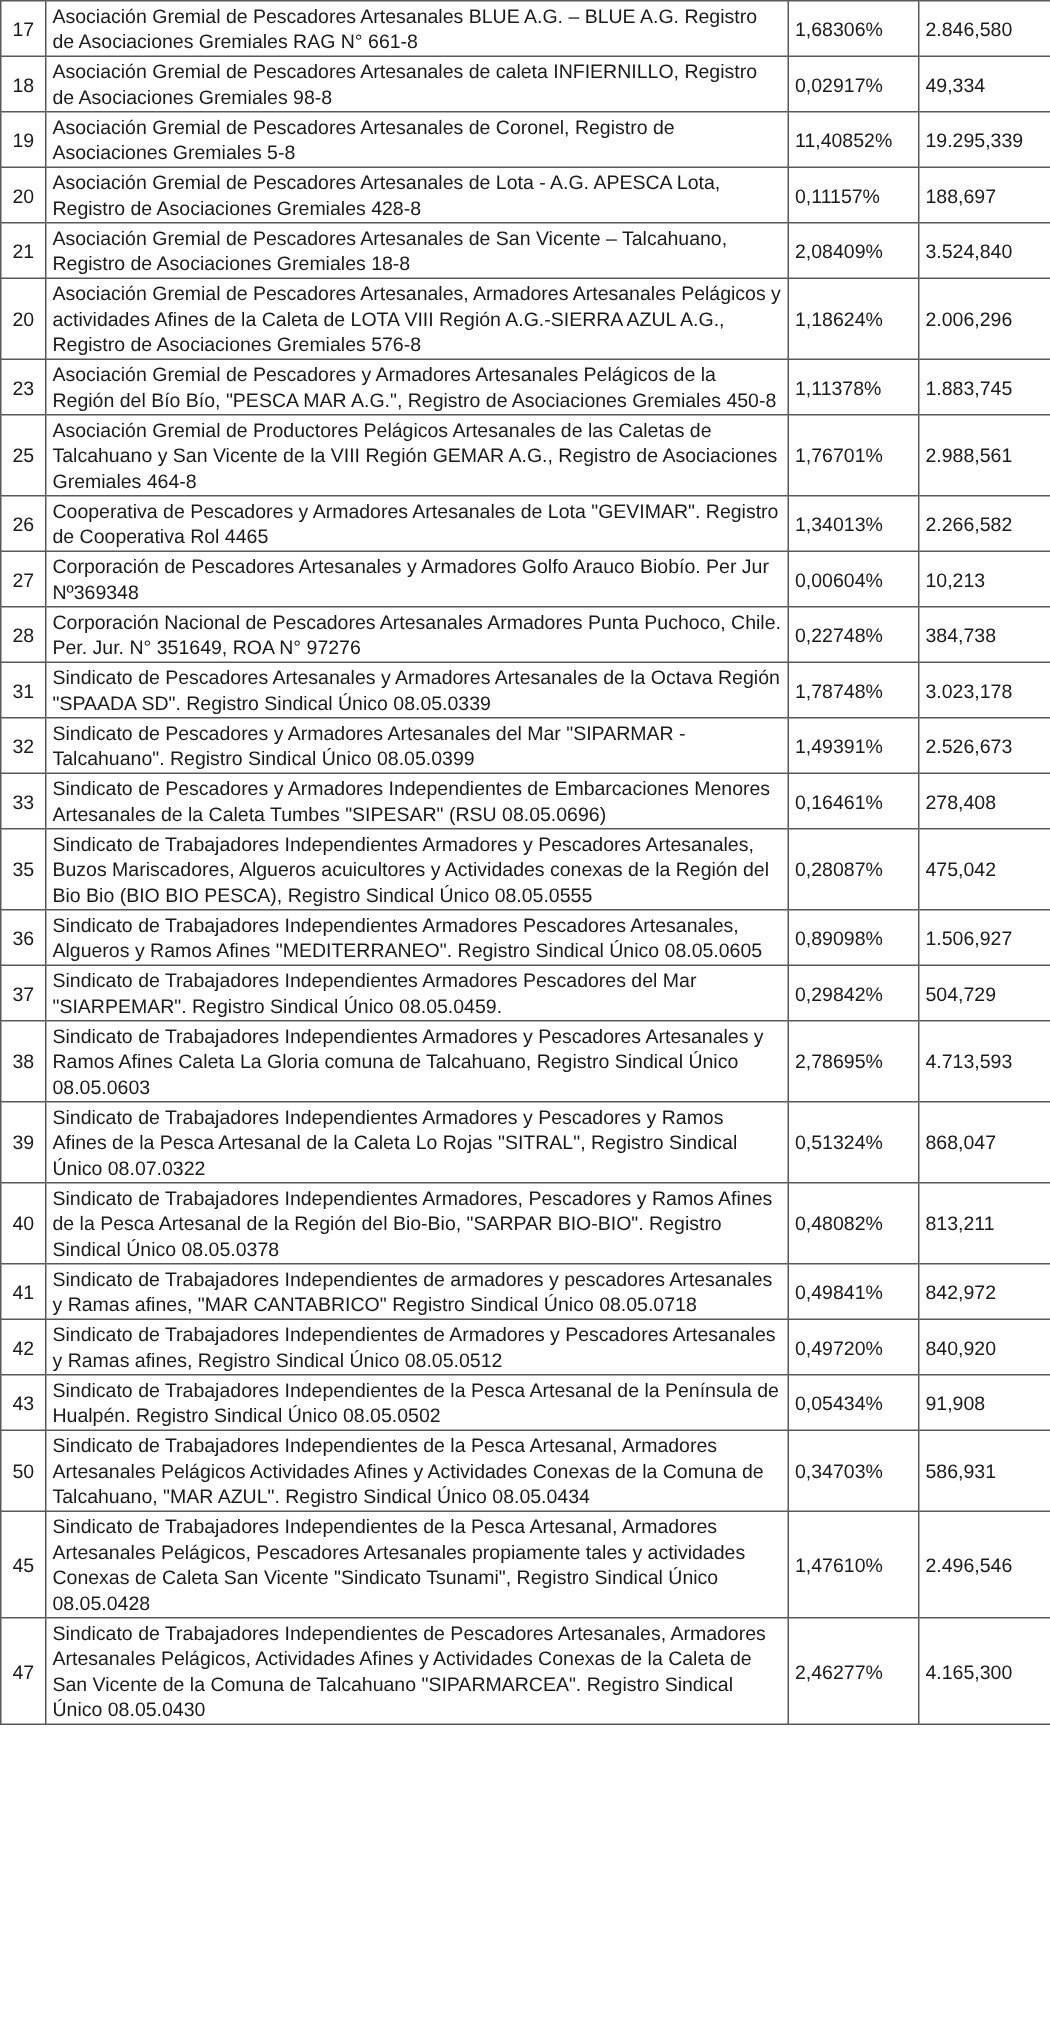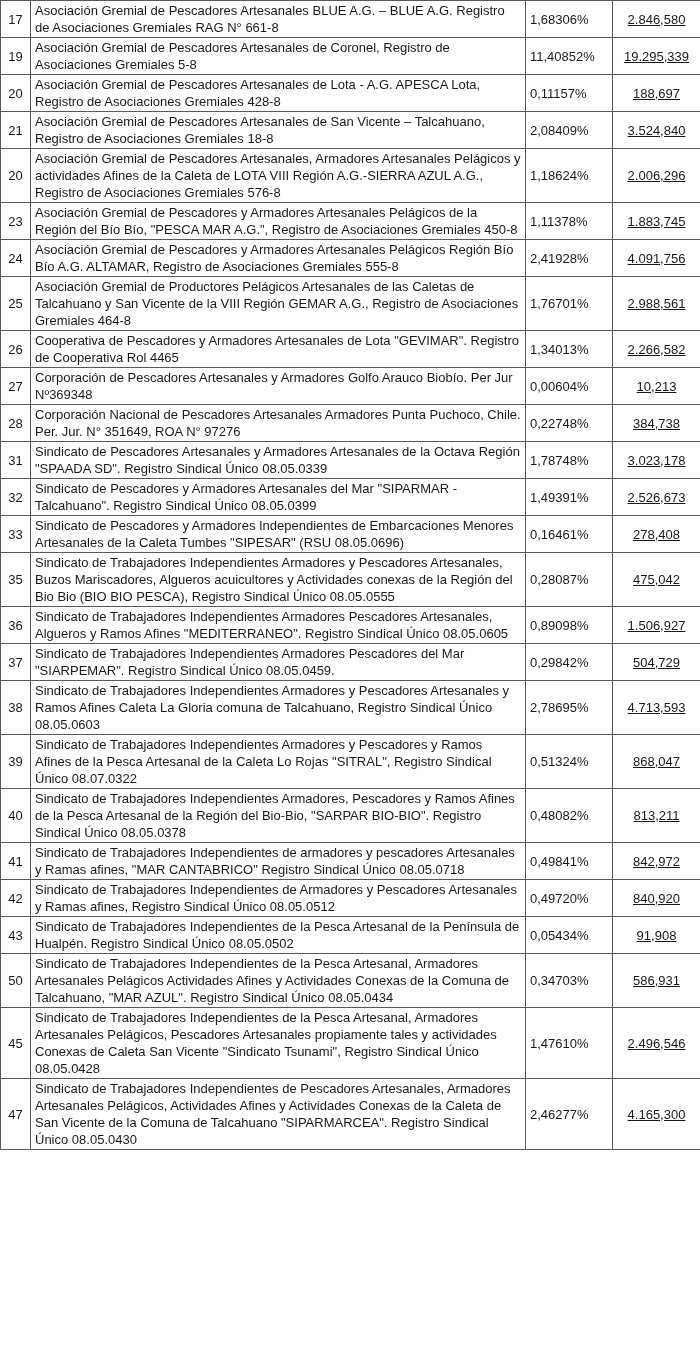--- a/index.html
+++ b/index.html
@@ -36,43 +36,48 @@
     padding-left: 6px;
     padding-right: 4px;
   }
   td.cell-pct {
     width: 87px;
     text-align: left;
     padding-right: 12px;
   }
   td.cell-val {
     width: 88px;
-    text-align: center;
+    text-align: left;
     padding-right: 6px;
-    text-decoration: underline;
   }
 </style>
 </head>
 <body>
 
 <table class="org-table">
   <colgroup>
     <col style="width:30px">
     <col style="width:495px">
     <col style="width:87px">
     <col style="width:88px">
   </colgroup>
   <tbody id="table-body">
       <tr>
         <td class="cell-num">17</td>
         <td class="cell-desc">Asociación Gremial de Pescadores Artesanales BLUE A.G. – BLUE A.G. Registro de Asociaciones Gremiales RAG N° 661-8</td>
         <td class="cell-pct">1,68306%</td>
         <td class="cell-val">2.846,580</td>
       </tr>
       <tr>
+        <td class="cell-num">18</td>
+        <td class="cell-desc">Asociación Gremial de Pescadores Artesanales de caleta INFIERNILLO, Registro de Asociaciones Gremiales 98-8</td>
+        <td class="cell-pct">0,02917%</td>
+        <td class="cell-val">49,334</td>
+      </tr>
+      <tr>
         <td class="cell-num">19</td>
         <td class="cell-desc">Asociación Gremial de Pescadores Artesanales de Coronel, Registro de Asociaciones Gremiales 5-8</td>
         <td class="cell-pct">11,40852%</td>
         <td class="cell-val">19.295,339</td>
       </tr>
       <tr>
         <td class="cell-num">20</td>
         <td class="cell-desc">Asociación Gremial de Pescadores Artesanales de Lota - A.G. APESCA Lota, Registro de Asociaciones Gremiales 428-8</td>
         <td class="cell-pct">0,11157%</td>
         <td class="cell-val">188,697</td>
@@ -89,26 +94,20 @@
         <td class="cell-pct">1,18624%</td>
         <td class="cell-val">2.006,296</td>
       </tr>
       <tr>
         <td class="cell-num">23</td>
         <td class="cell-desc">Asociación Gremial de Pescadores y Armadores Artesanales Pelágicos de la Región del Bío Bío, "PESCA MAR A.G.", Registro de Asociaciones Gremiales 450-8</td>
         <td class="cell-pct">1,11378%</td>
         <td class="cell-val">1.883,745</td>
       </tr>
       <tr>
-        <td class="cell-num">24</td>
-        <td class="cell-desc">Asociación Gremial de Pescadores y Armadores Artesanales Pelágicos Región Bío Bío A.G. ALTAMAR, Registro de Asociaciones Gremiales 555-8</td>
-        <td class="cell-pct">2,41928%</td>
-        <td class="cell-val">4.091,756</td>
-      </tr>
-      <tr>
         <td class="cell-num">25</td>
         <td class="cell-desc">Asociación Gremial de Productores Pelágicos Artesanales de las Caletas de Talcahuano y San Vicente de la VIII Región GEMAR A.G., Registro de Asociaciones Gremiales 464-8</td>
         <td class="cell-pct">1,76701%</td>
         <td class="cell-val">2.988,561</td>
       </tr>
       <tr>
         <td class="cell-num">26</td>
         <td class="cell-desc">Cooperativa de Pescadores y Armadores Artesanales de Lota "GEVIMAR". Registro de Cooperativa Rol 4465</td>
         <td class="cell-pct">1,34013%</td>
         <td class="cell-val">2.266,582</td>

